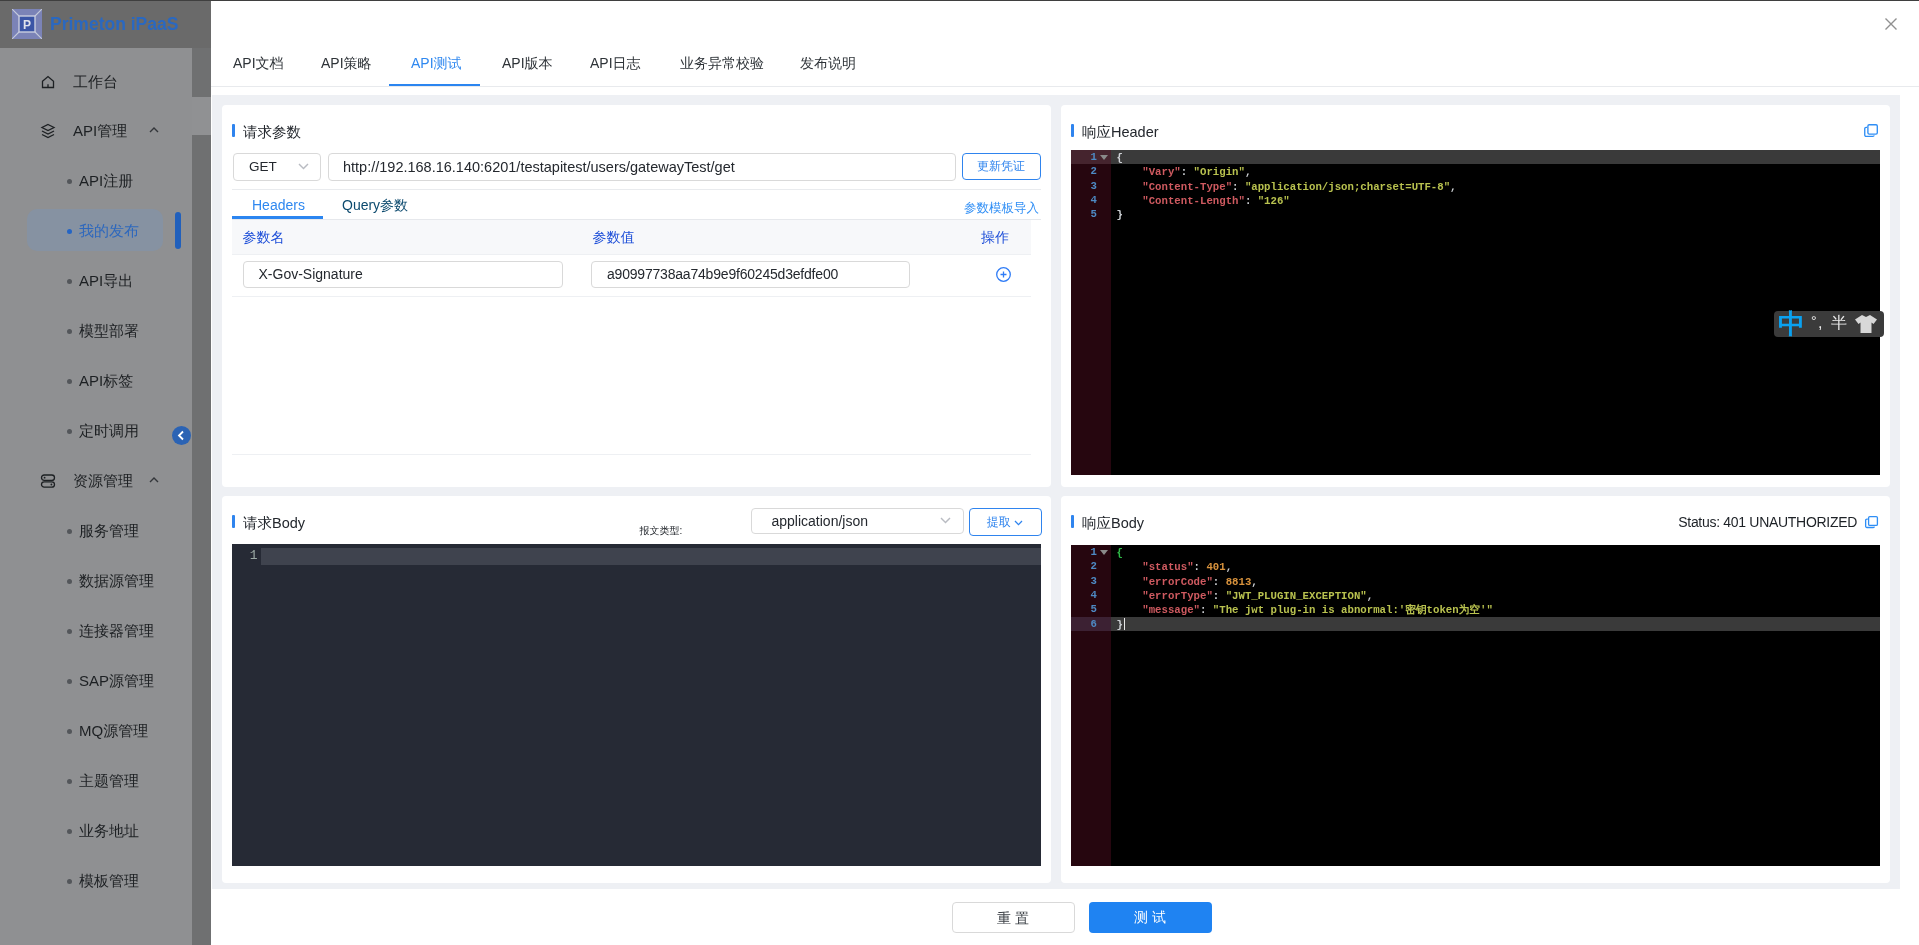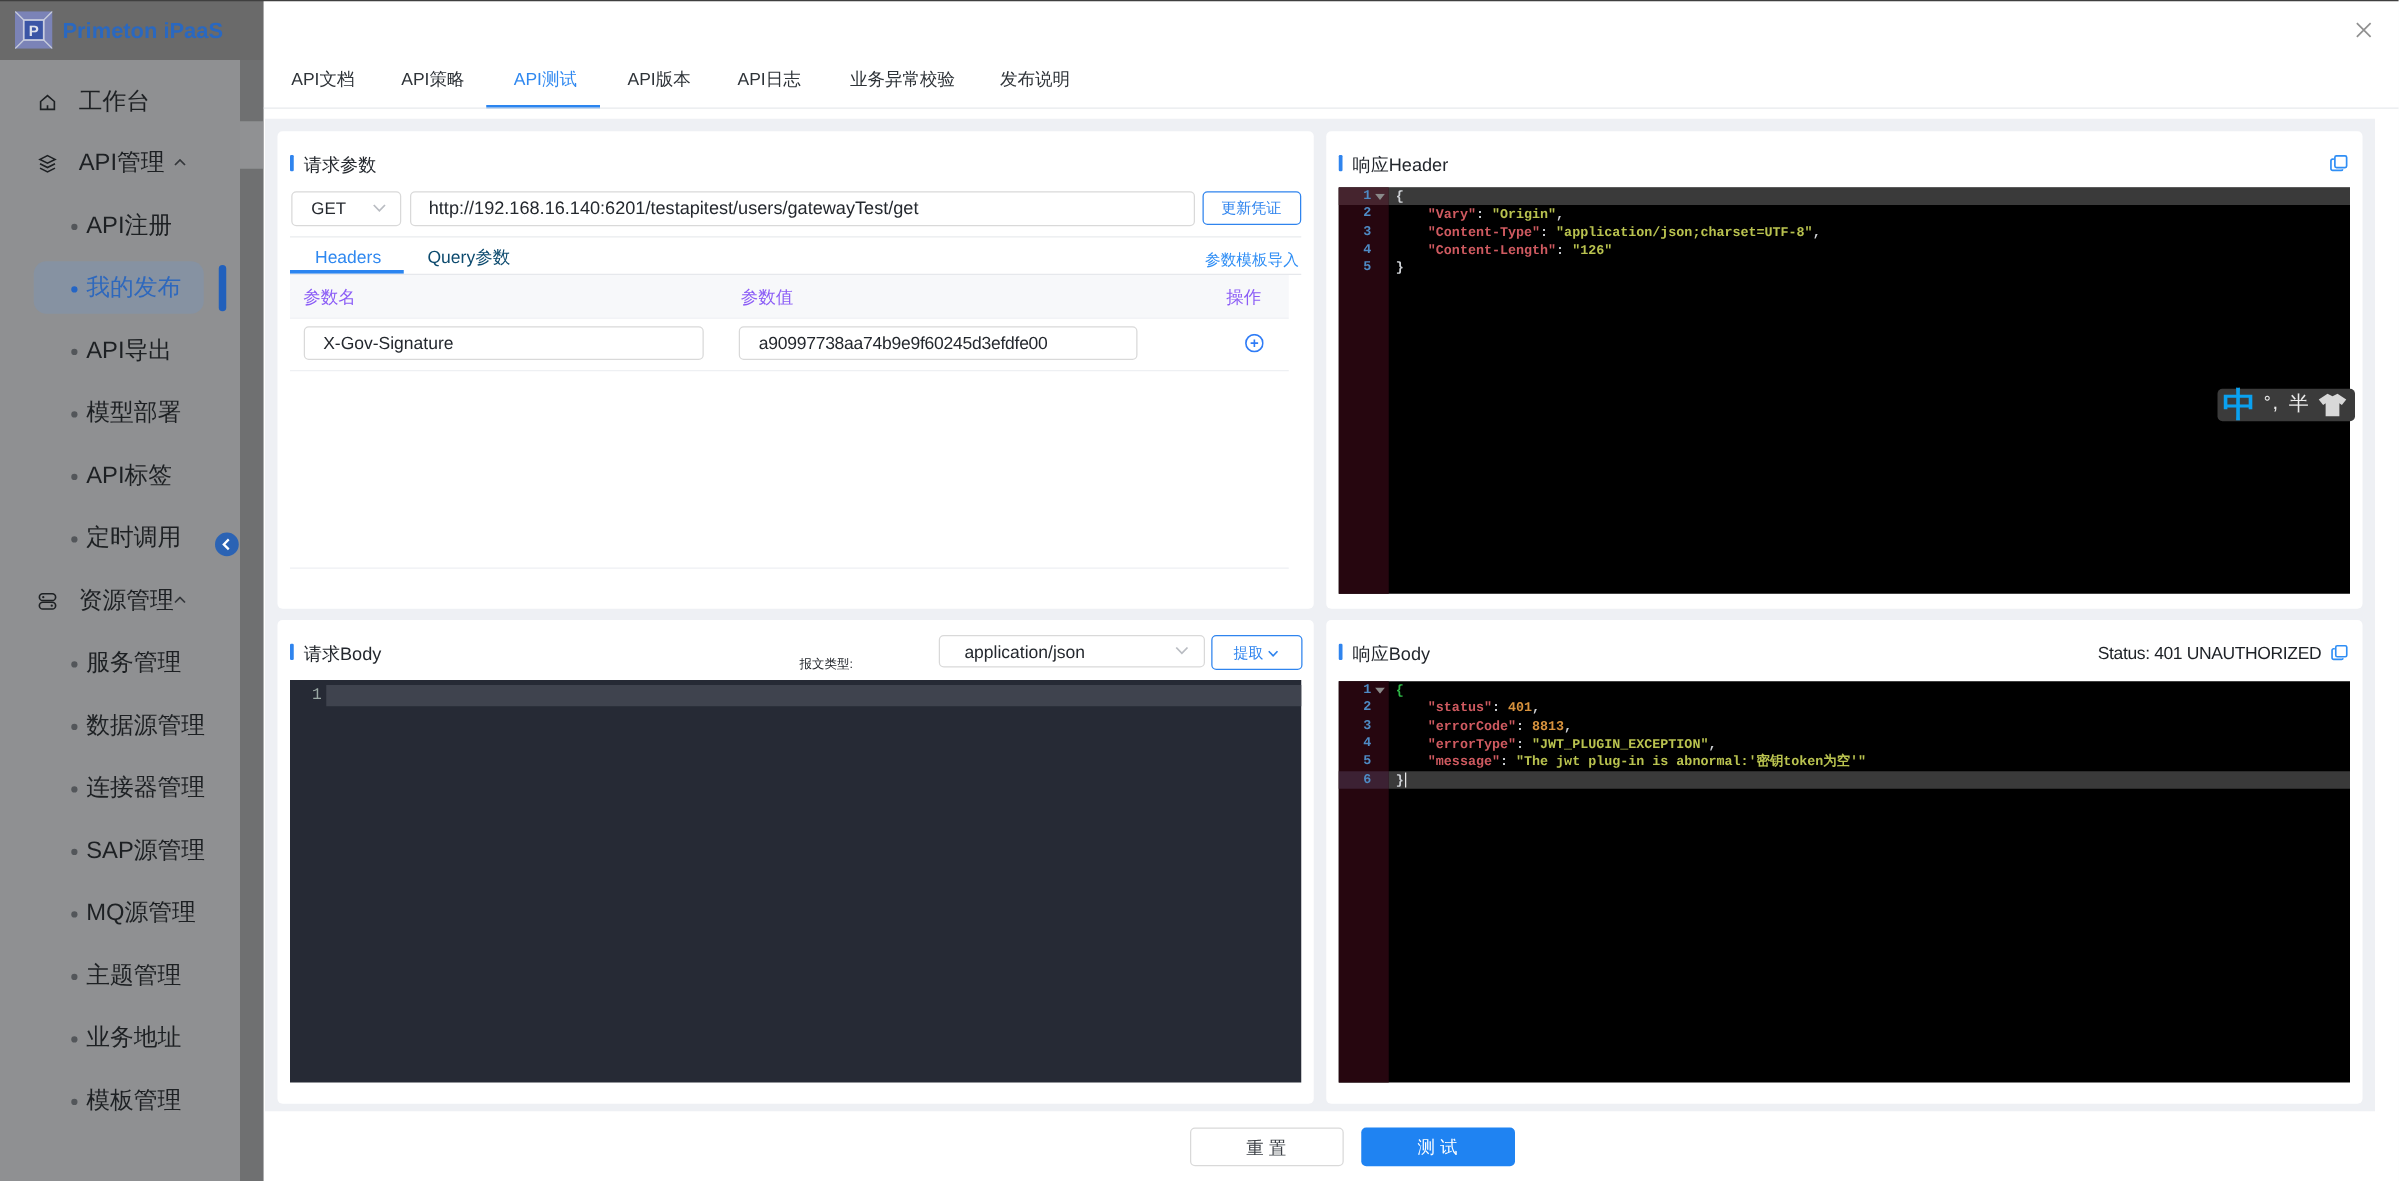--- a/index.html
+++ b/index.html
@@ -5,21 +5,21 @@
   * { margin:0; padding:0; box-sizing:border-box; }
   html,body { width:1919px; height:945px; overflow:hidden; }
   body { font-family:"Liberation Sans", sans-serif; position:relative; background:#fff; }
   .abs { position:absolute; }
   
   #sideHead { left:0; top:0; width:211px; height:48px; background:#6a6a6a; }
   #logoTxt { left:50px; top:0; height:48px; line-height:48px; color:#2a68c0; font-weight:bold; font-size:17.5px; }
   #strip { left:192px; top:48px; width:19px; height:897px; background:#6f7071; }
   #stripBox { left:192px; top:97px; width:19px; height:38px; background:#909193; }
   #sidebar { left:0; top:48px; width:192px; height:897px; background:#8f9092; }
-  .mi { position:absolute; left:7px; width:184px; height:50px; color:#1d2023; font-size:19px; }
+  .mi { position:absolute; left:17px; width:184px; height:50px; color:#1d2023; font-size:15px; }
   .mi .txt { position:absolute; left:56px; top:0; height:50px; line-height:50px; }
   .mi .sub { left:62px; }
   .mi svg.ic { position:absolute; left:23px; top:17px; }
   .dot { position:absolute; left:50px; top:22.5px; width:5px; height:5px; border-radius:50%; background:#53565a; }
   #selItem { left:27px; top:161px; width:136px; height:42px; border-radius:10px; background:#8692a2; }
   #thumb { left:175px; top:164px; width:6px; height:37px; border-radius:3px; background:#2160bc; }
   #collapseBtn { left:171.5px; top:426px; width:19px; height:19px; border-radius:50%; background:#2b63b4; }
   .chev { position:absolute; right:42px; top:21px; }
   
   #modal { left:211px; top:0; width:1708px; height:945px; background:#fff; }
@@ -32,21 +32,21 @@
   .panel { position:absolute; background:#fff; border-radius:4px; }
   .tbar { position:absolute; width:3px; height:13px; background:#2f84ee; border-radius:1px; }
   .ptitle { position:absolute; font-size:14.5px; font-weight:500; color:#23272d; }
   
   .inp { position:absolute; background:#fff; border:1px solid #d9d9d9; border-radius:4px; font-size:14.5px; color:#24282e; }
   .selchev { position:absolute; }
   .btnb { position:absolute; border:1px solid #2f84ee; border-radius:4px; color:#2f84ee; text-align:center; background:#fff; }
   .hline { position:absolute; height:1px; background:#e9ebee; }
   
   #thead { left:232px; top:220px; width:799px; height:34px; background:#f7f8fa; }
-  .thtxt { position:absolute; top:229px; font-size:14px; font-weight:400; color:#8b5cf6; }
+  .thtxt { position:absolute; top:229px; font-size:14px; font-weight:400; color:#1d4ed8; }
   
   .editor { position:absolute; background:#000; font-family:"Liberation Mono", monospace; font-size:10.7px; font-weight:bold; }
   .gutter { position:absolute; left:0; top:0; width:40px; height:100%; background:#26060f; }
   .lnum { position:absolute; width:26px; text-align:right; color:#4e8ac4; font-size:10.7px; line-height:14.36px; }
   .cl { position:absolute; white-space:pre; line-height:14.36px; color:#cfd2d6; }
   .k { color:#cf5a60; } .s { color:#b9c24f; } .n { color:#d9933d; } .g { color:#2fba47; }
   .hl { position:absolute; left:40px; right:0; height:14.4px; background:#3a3a3a; }
   .hlg { position:absolute; left:0; width:40px; height:14.4px; background:#45242e; }
   
   .fbtn { position:absolute; top:902px; width:123px; height:31px; border-radius:4px; font-size:14px; text-align:center; line-height:30px; }

